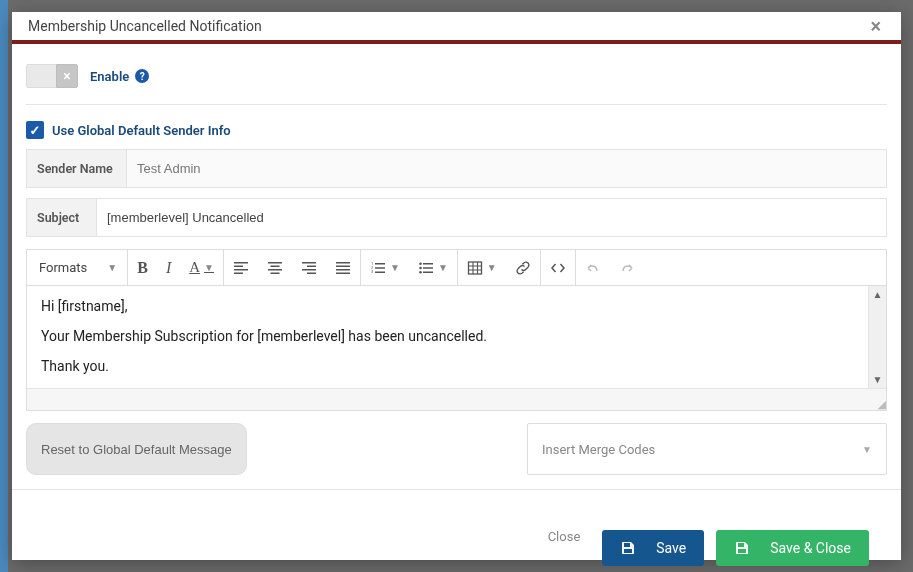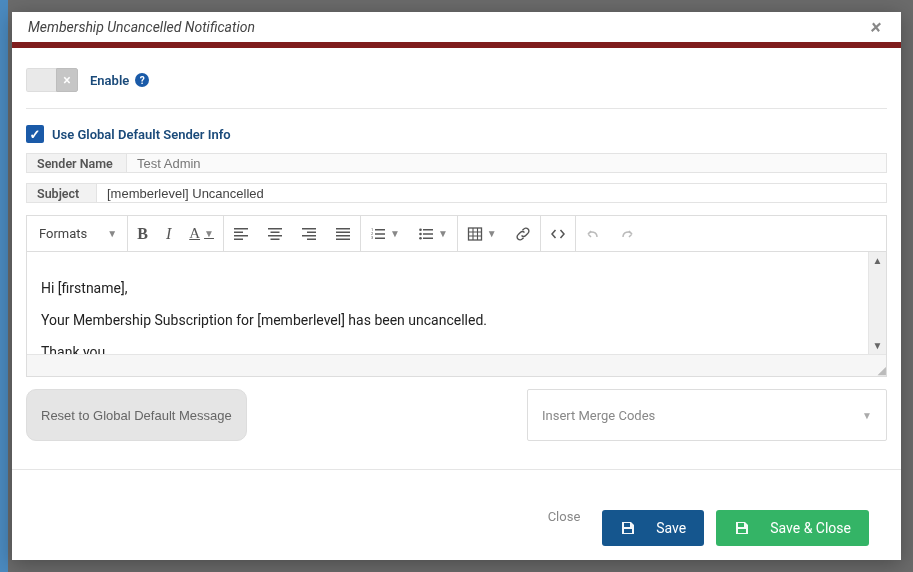--- a/index.html
+++ b/index.html
@@ -33,22 +33,21 @@
     box-shadow: 0 4px 20px rgba(0,0,0,.3);
     display: flex;
     flex-direction: column;
   }
   .modal-header {
     display: flex;
     align-items: center;
     justify-content: space-between;
     padding: 0 16px;
     height: 36px;
-    border-bottom: 6px solid #7f1d1d;
-    font-style: italic;
+    border-bottom: 4px solid #7f1d1d;
   }
   .modal-title {
     font-size: 14px;
     color: #444;
   }
   .close-x {
     font-size: 20px;
     color: #888;
     cursor: pointer;
     font-weight: 600;
@@ -138,21 +137,21 @@
   }
   .two-col {
     display: flex;
     gap: 20px;
   }
   .field {
     flex: 1;
     display: flex;
     border: 1px solid #e3e3e3;
     background: #eab308;
-    height: 20px;
+    height: 39px;
     align-items: stretch;
   }
   .field-label {
     display: flex;
     align-items: center;
     padding: 0 10px;
     width: 100px;
     background: #f2f2f2;
     color: #555;
     font-weight: 600;
@@ -207,21 +206,21 @@
     position: relative;
   }
   .editor-body {
     padding: 12px 14px;
     font-size: 14px;
     color: #222;
     height: 102px;
     overflow: auto;
     background: #fff;
   }
-  .editor-body p { margin: 16px 0 14px 0; }
+  .editor-body p { margin: 0 0 14px 0; }
   .scroll-fake {
     position:absolute;
     right:0; top:0;
     width:18px;
     height:100%;
     background:#f0f0f0;
     display:flex;
     flex-direction:column;
     justify-content:space-between;
     align-items:center;

